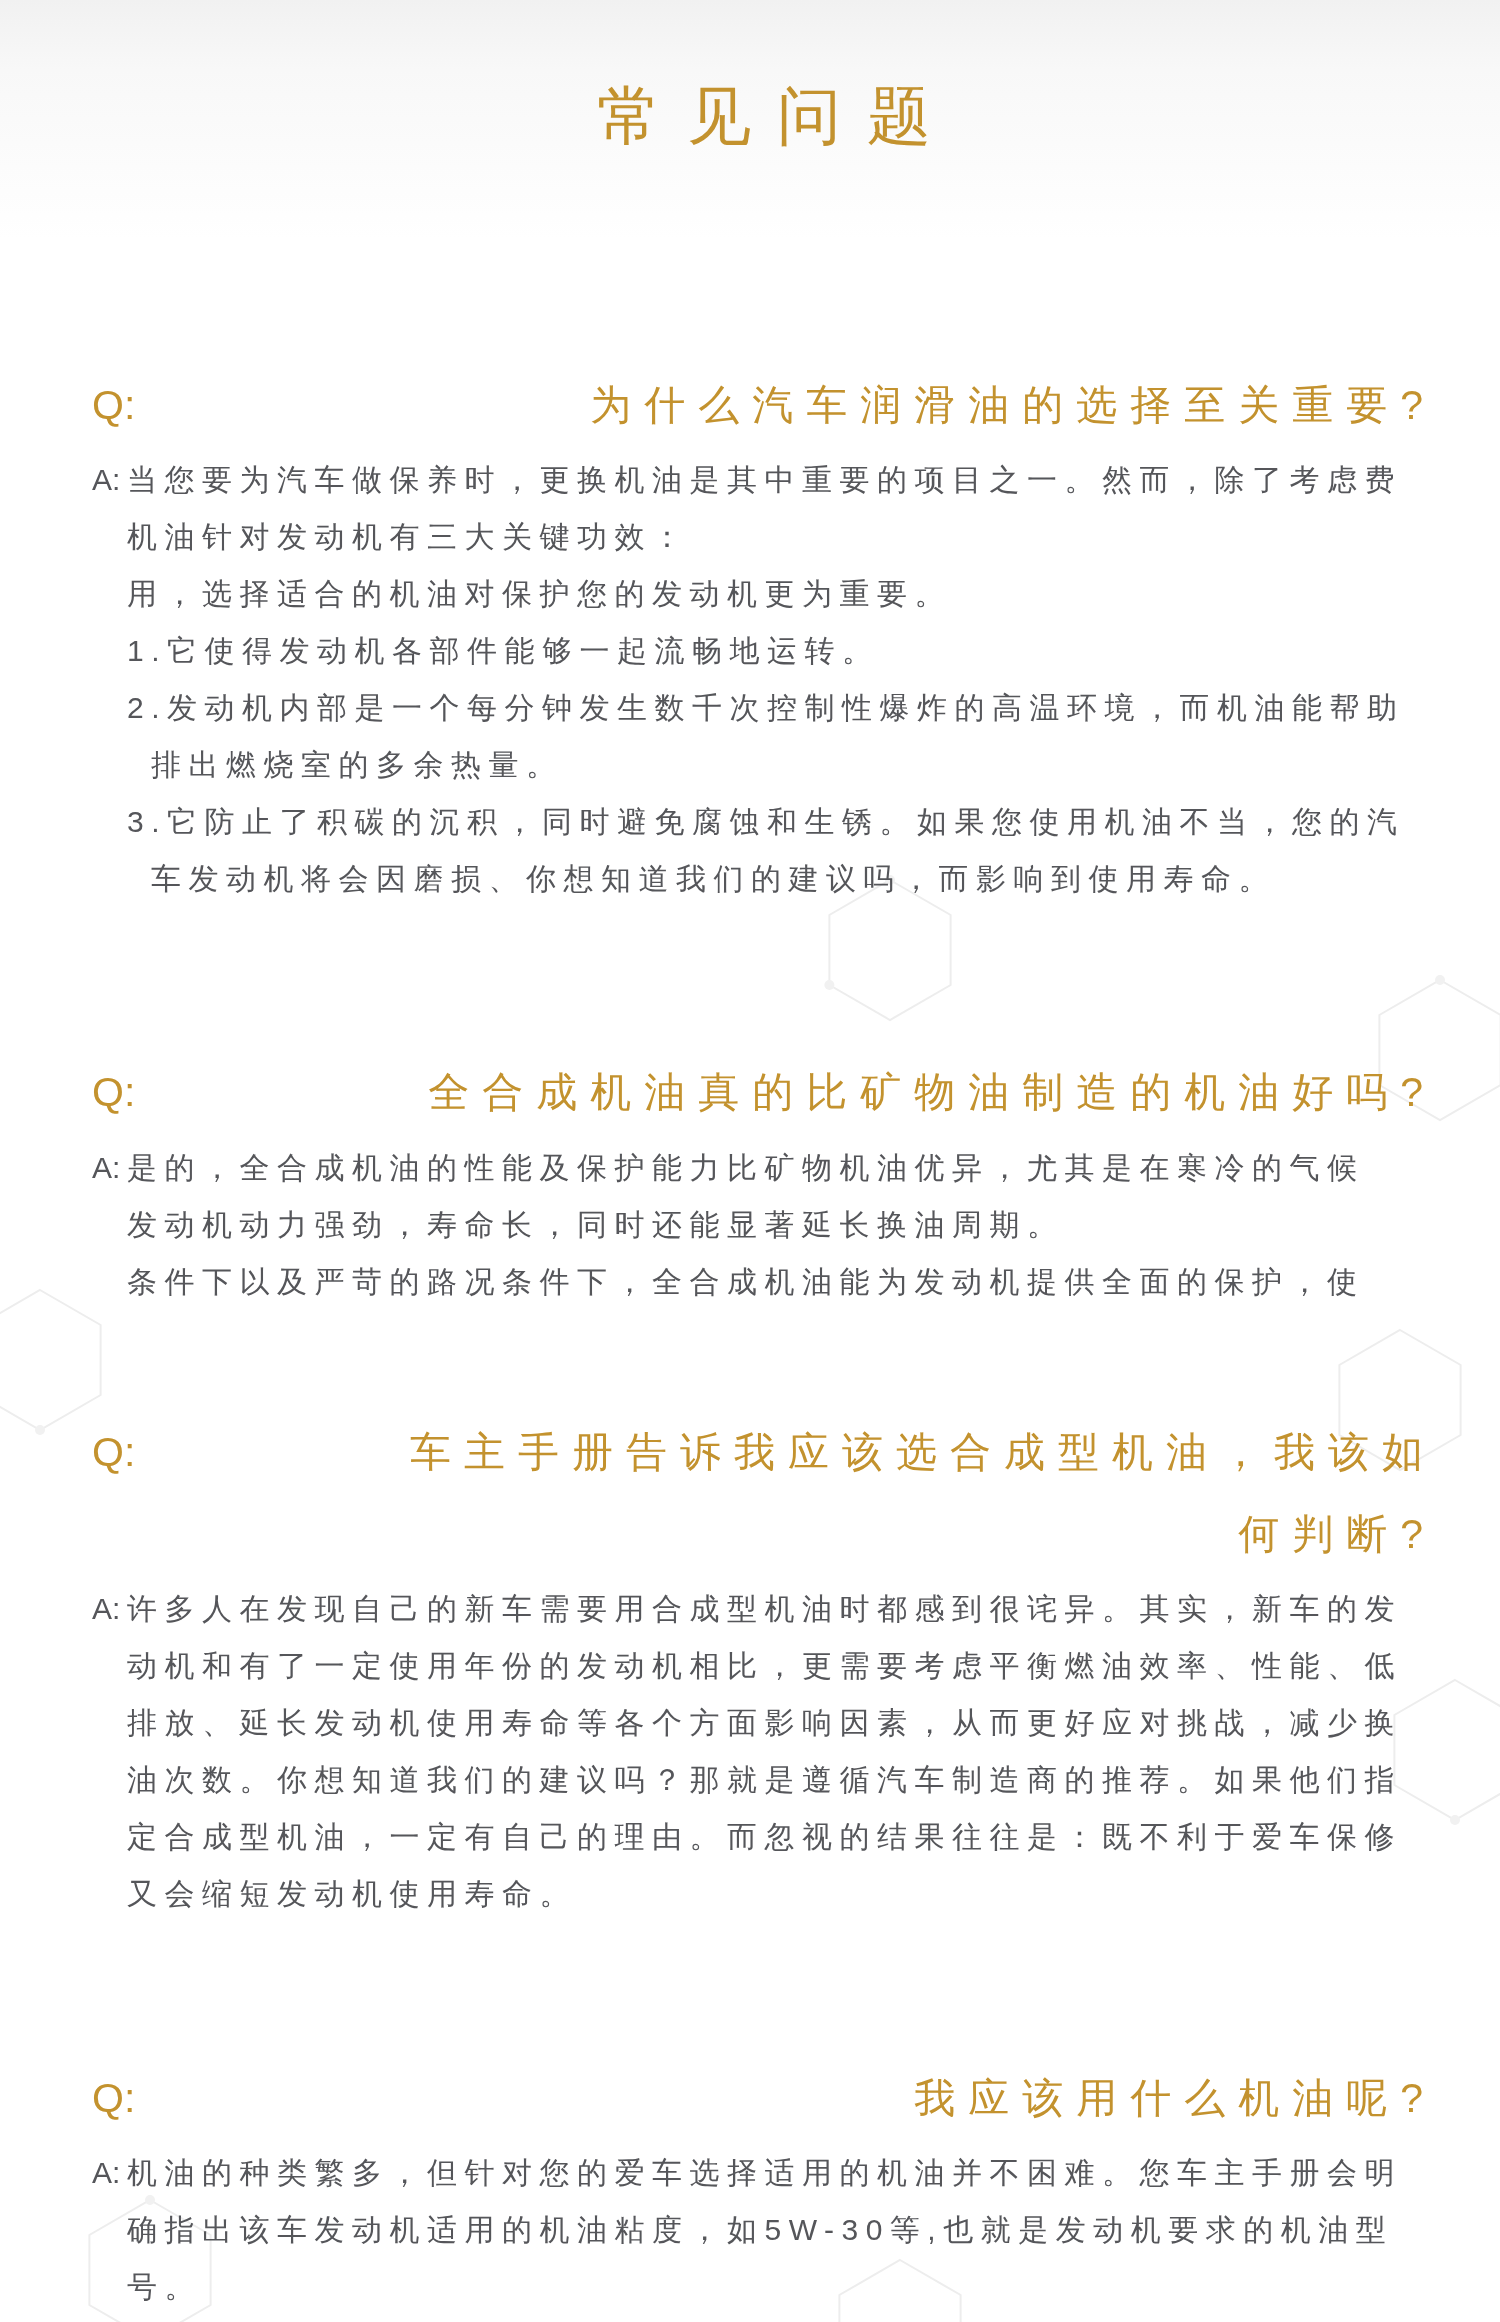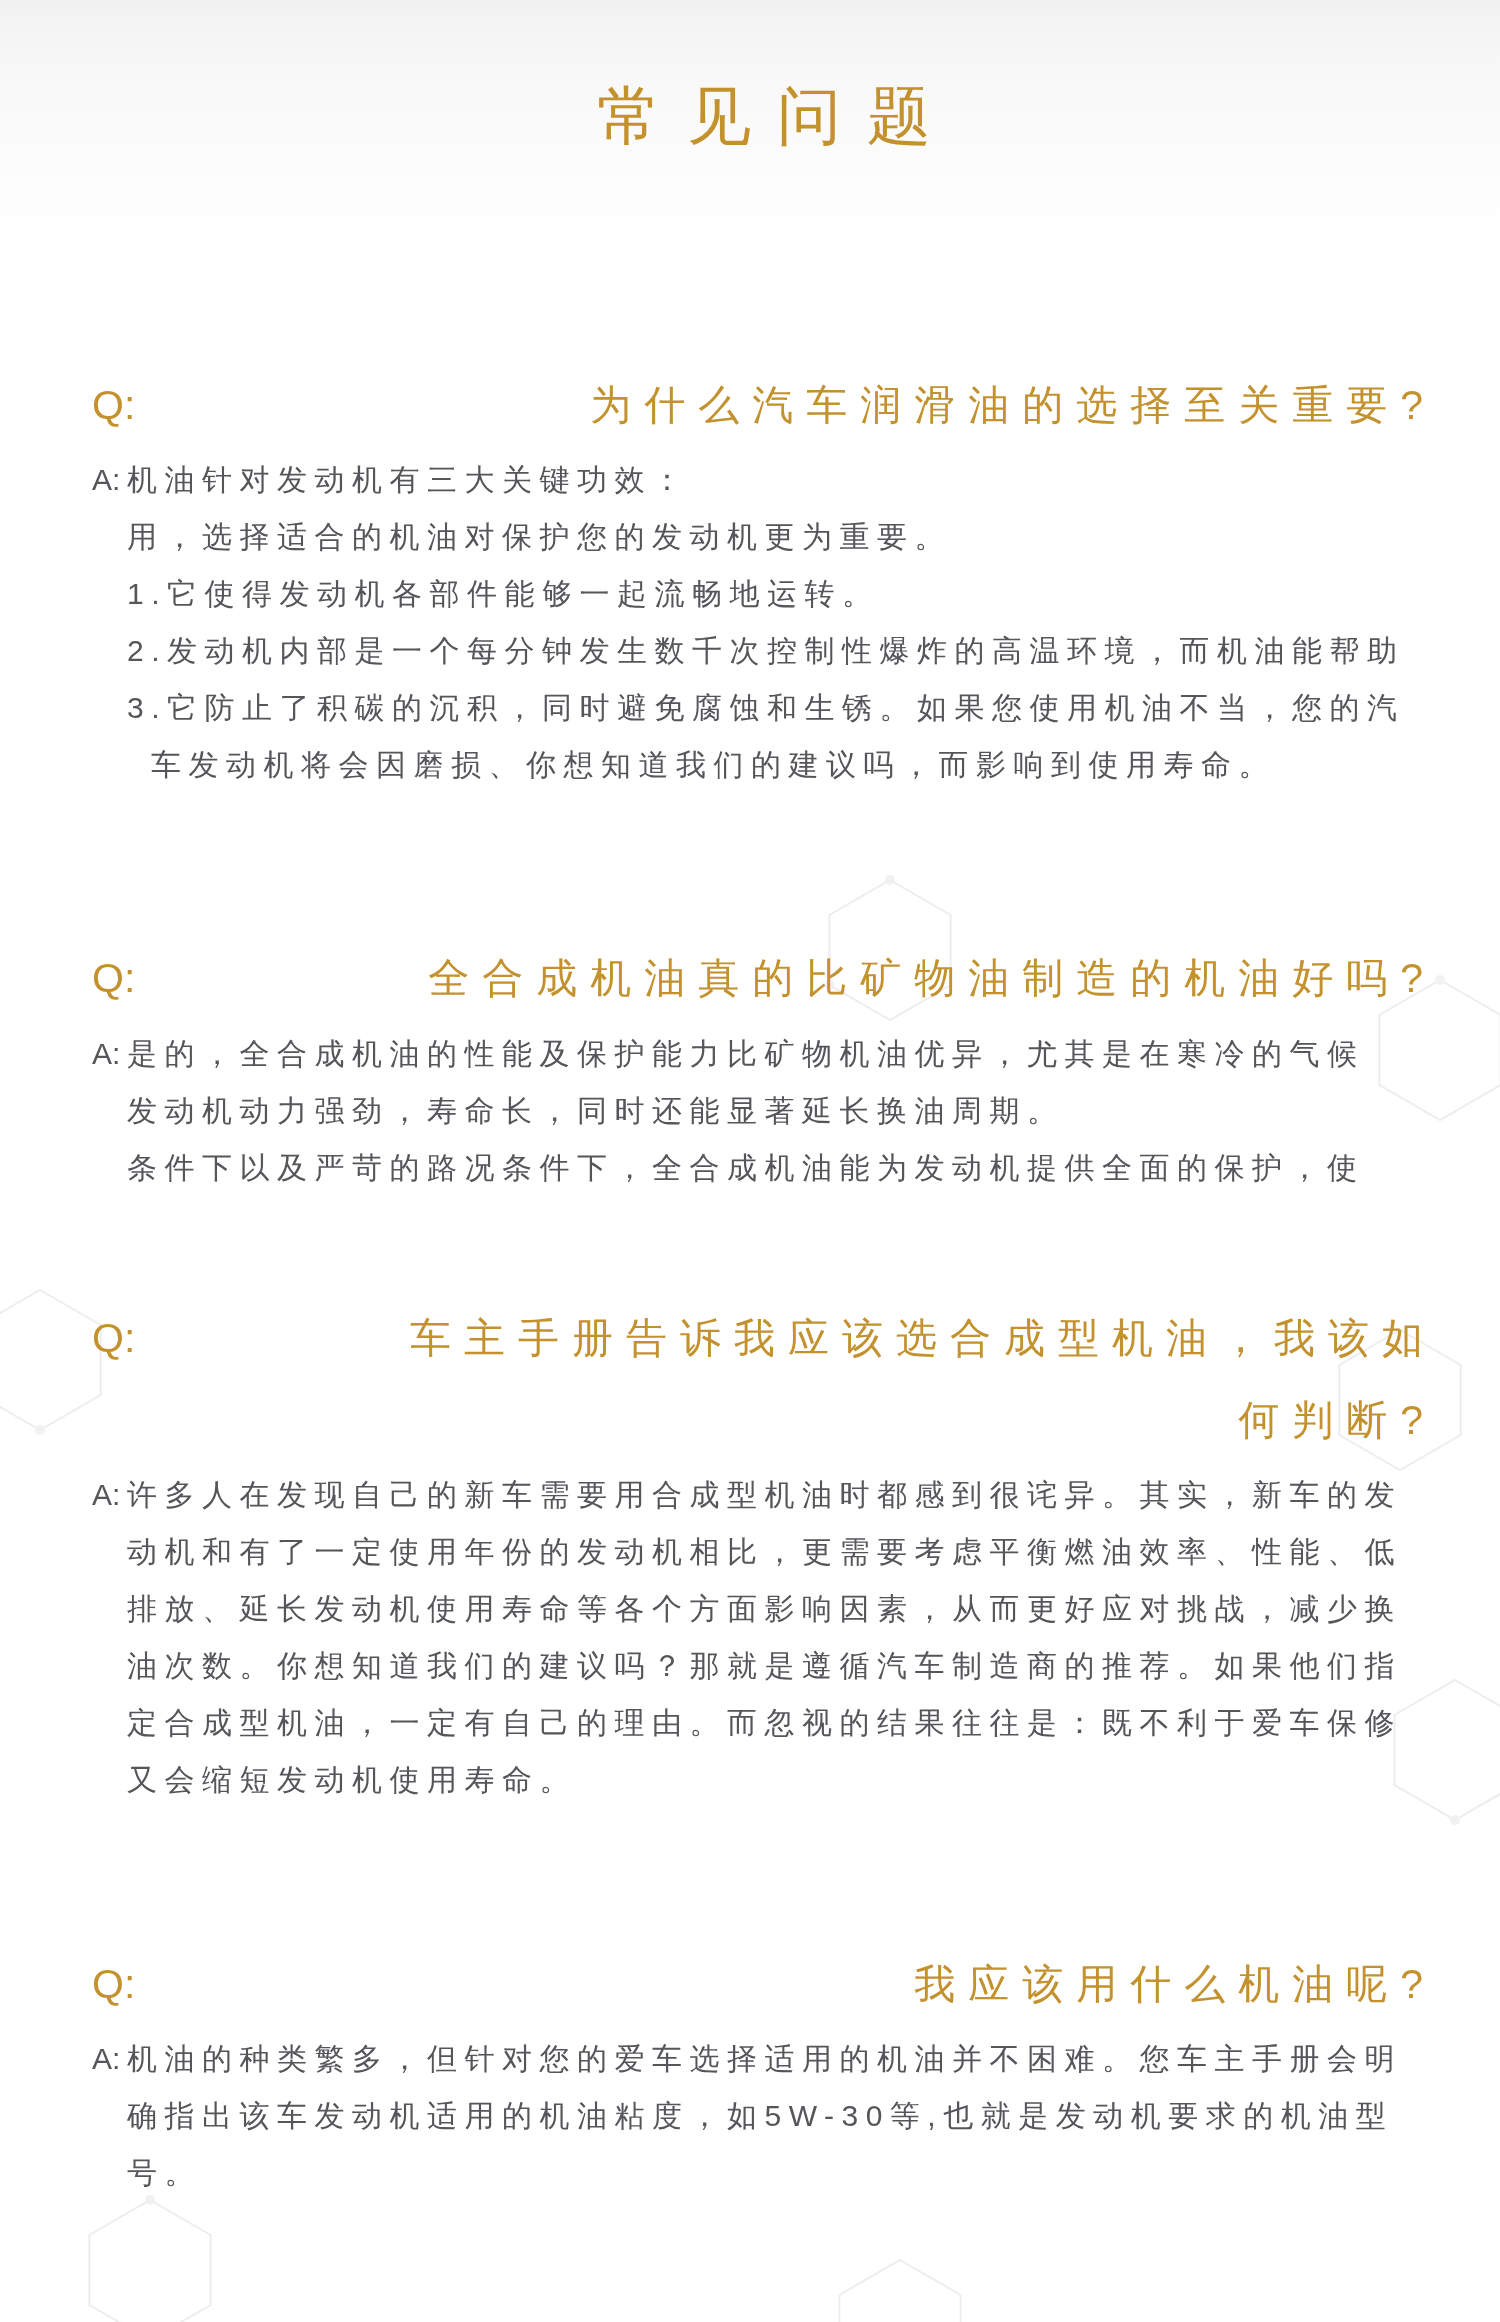--- a/index.html
+++ b/index.html
@@ -71,24 +71,26 @@
   <section class="faq-item">
     <div class="q-row">
       <span class="q-label">Q:</span>
       <div class="q-text">
             <div class="q-line">为什么汽车润滑油的选择至关重要?</div>
           </div>
     </div>
     <div class="a-row">
       <span class="a-label">A:</span>
       <div class="a-text">
+            <div class="a-line">当您要为汽车做保养时，更换机油是其中重要的项目之一。然而，除了考虑费</div>
             <div class="a-line">机油针对发动机有三大关键功效：</div>
             <div class="a-line">用，选择适合的机油对保护您的发动机更为重要。</div>
             <div class="a-line">1.它使得发动机各部件能够一起流畅地运转。</div>
             <div class="a-line">2.发动机内部是一个每分钟发生数千次控制性爆炸的高温环境，而机油能帮助</div>
+            <div class="a-line ind">排出燃烧室的多余热量。</div>
             <div class="a-line">3.它防止了积碳的沉积，同时避免腐蚀和生锈。如果您使用机油不当，您的汽</div>
             <div class="a-line ind">车发动机将会因磨损、你想知道我们的建议吗，而影响到使用寿命。</div>
           </div>
     </div>
   </section>
 
   <section class="faq-item">
     <div class="q-row">
       <span class="q-label">Q:</span>
       <div class="q-text">

